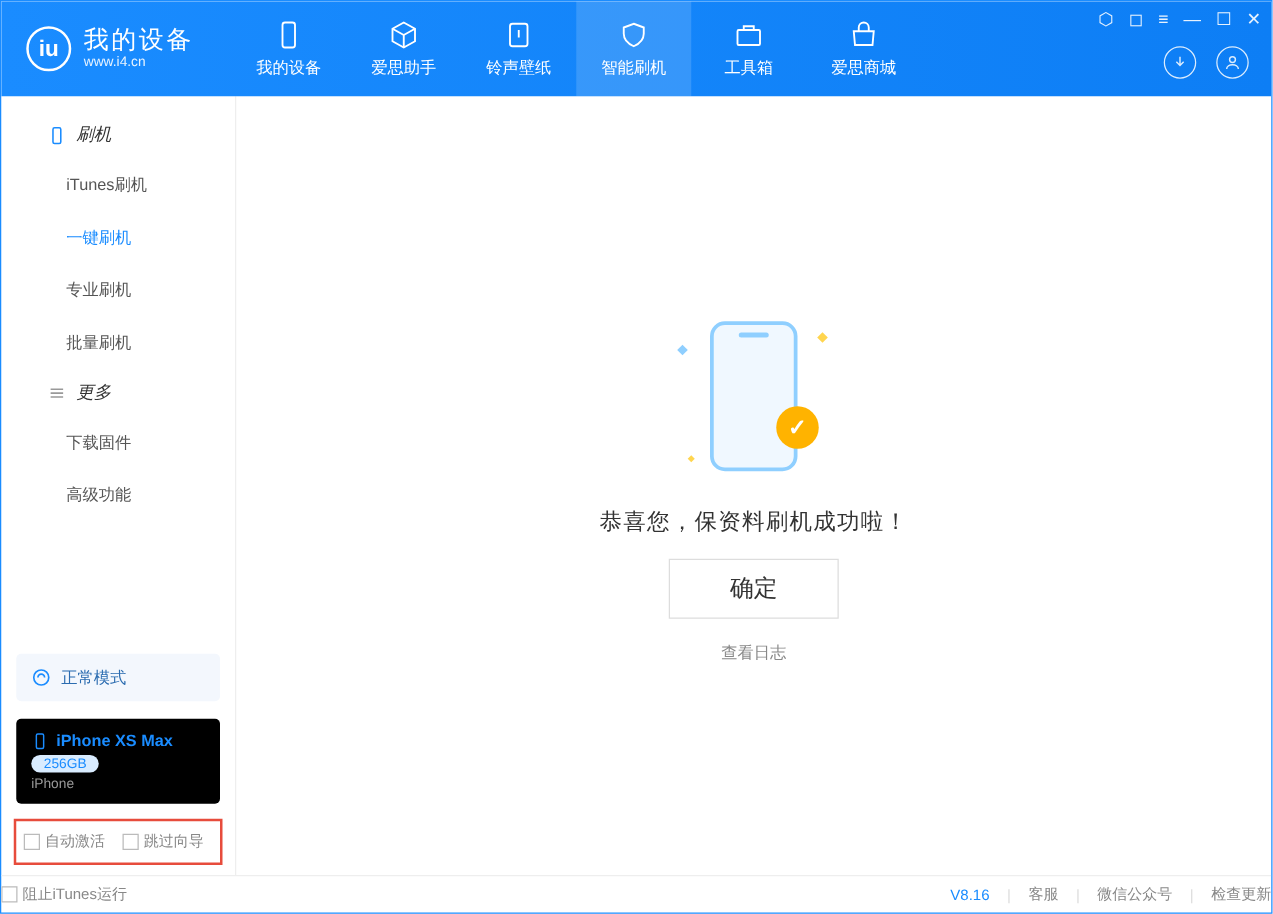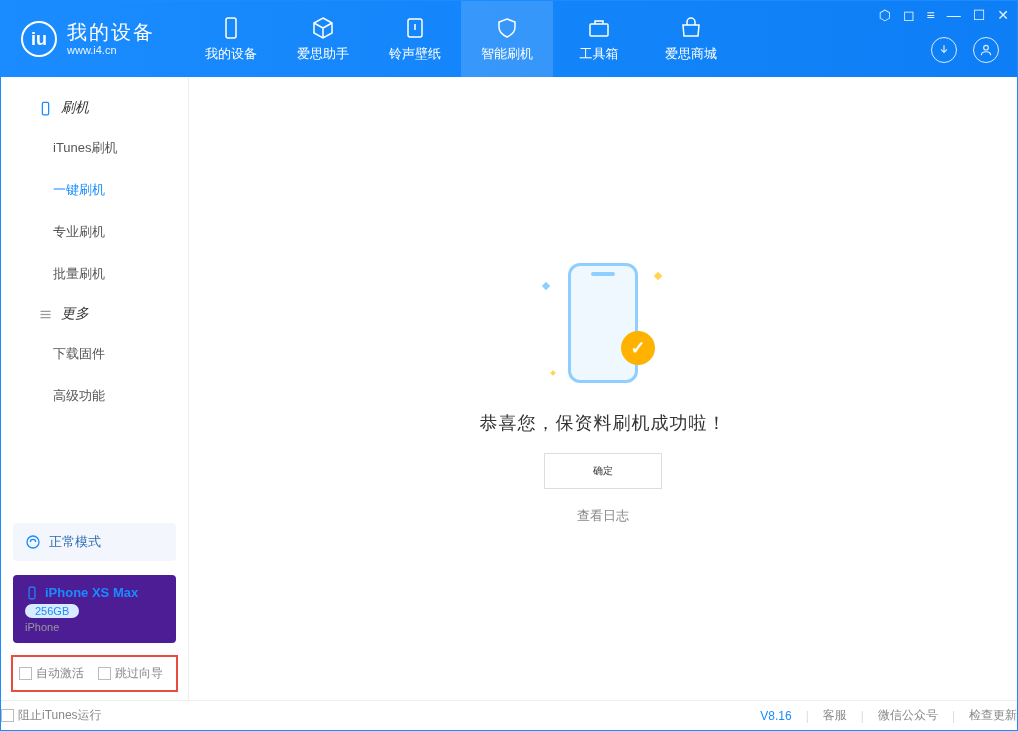--- a/index.html
+++ b/index.html
@@ -19,38 +19,38 @@
 .window-controls span { cursor: pointer; font-size: 14px; opacity: 0.9; }
 .header-actions { position: absolute; right: 18px; bottom: 14px; display: flex; gap: 16px; }
 .header-actions .circ { width: 26px; height: 26px; border: 1.5px solid #fff; border-radius: 50%; display: flex; align-items: center; justify-content: center; opacity: 0.85; cursor: pointer; }
 .body { flex: 1; display: flex; min-height: 0; }
 .sidebar { width: 188px; border-right: 1px solid #eee; display: flex; flex-direction: column; padding-top: 12px; }
 .side-group-title { display: flex; align-items: center; gap: 8px; padding: 10px 37px; font-size: 14px; color: #333; font-weight: 500; font-style: italic; }
 .side-item { padding: 12px 20px 12px 52px; font-size: 13px; color: #555; cursor: pointer; }
 .side-item.active { color: #1a8cff; }
 .side-spacer { flex: 1; }
 .mode-badge { margin: 8px 12px; background: #f3f7fd; border-radius: 4px; padding: 10px 12px; display: flex; align-items: center; gap: 8px; color: #2b6cb0; font-size: 13px; }
-.device-card { margin: 6px 12px 12px; background: #4c1d95; border-radius: 4px; padding: 10px 12px; }
+.device-card { margin: 6px 12px 12px; background: #000000; border-radius: 4px; padding: 10px 12px; }
 .device-name { color: #1a8cff; font-weight: bold; font-size: 13px; display: flex; align-items: center; gap: 6px; }
 .device-cap { display: inline-block; margin-top: 4px; background: #d9ecff; color: #1a8cff; border-radius: 10px; padding: 1px 10px; font-size: 11px; }
 .device-type { color: #999; font-size: 11px; margin-top: 2px; }
 .checkbox-row { border: 2px solid #e74c3c; margin: 0 10px 8px; padding: 8px 6px; display: flex; gap: 14px; align-items: center; }
 .chk { display: flex; align-items: center; gap: 4px; font-size: 12px; color: #888; cursor: pointer; }
 .chk-box { width: 13px; height: 13px; border: 1px solid #bbb; background: #fff; }
 .main { flex: 1; display: flex; flex-direction: column; align-items: center; justify-content: center; gap: 18px; position: relative; }
 .illus { width: 140px; height: 140px; position: relative; display: flex; align-items: center; justify-content: center; }
 .phone { width: 70px; height: 120px; border: 3px solid #8fcfff; border-radius: 12px; background: #f0f8ff; position: relative; }
 .phone::before { content: ""; position: absolute; top: 6px; left: 50%; transform: translateX(-50%); width: 24px; height: 4px; background: #8fcfff; border-radius: 2px; }
 .check-badge { position: absolute; right: 18px; bottom: 28px; width: 34px; height: 34px; background: #ffb300; border-radius: 50%; display: flex; align-items: center; justify-content: center; color: #fff; font-size: 18px; font-weight: bold; }
 .sparkle { position: absolute; width: 6px; height: 6px; background: #8fcfff; transform: rotate(45deg); }
 .sparkle.s1 { left: 10px; top: 30px; }
 .sparkle.s2 { right: 12px; top: 20px; background: #ffd54f; }
 .sparkle.s3 { left: 18px; bottom: 18px; background: #ffd54f; width: 4px; height: 4px; }
 .success-text { font-size: 18px; color: #333; letter-spacing: 1px; }
-.ok-btn { border: 1px solid #ddd; background: #fff; padding: 10px 48px; font-size: 10px; color: #333; cursor: pointer; }
+.ok-btn { border: 1px solid #ddd; background: #fff; padding: 10px 48px; font-size: 19px; color: #333; cursor: pointer; }
 .log-link { color: #888; font-size: 13px; cursor: pointer; }
 .footer { height: 30px; border-top: 1px solid #eee; display: flex; align-items: center; padding: 0 0; font-size: 12px; color: #888; }
 .footer .left { display: flex; align-items: center; gap: 6px; }
 .footer .right { margin-left: auto; display: flex; align-items: center; gap: 14px; }
 .footer .sep { color: #ddd; }
 .footer .ver { color: #1a8cff; }
 .sg-icon { width: 15px; height: 15px; }
 </style>
 </head>
 <body>

